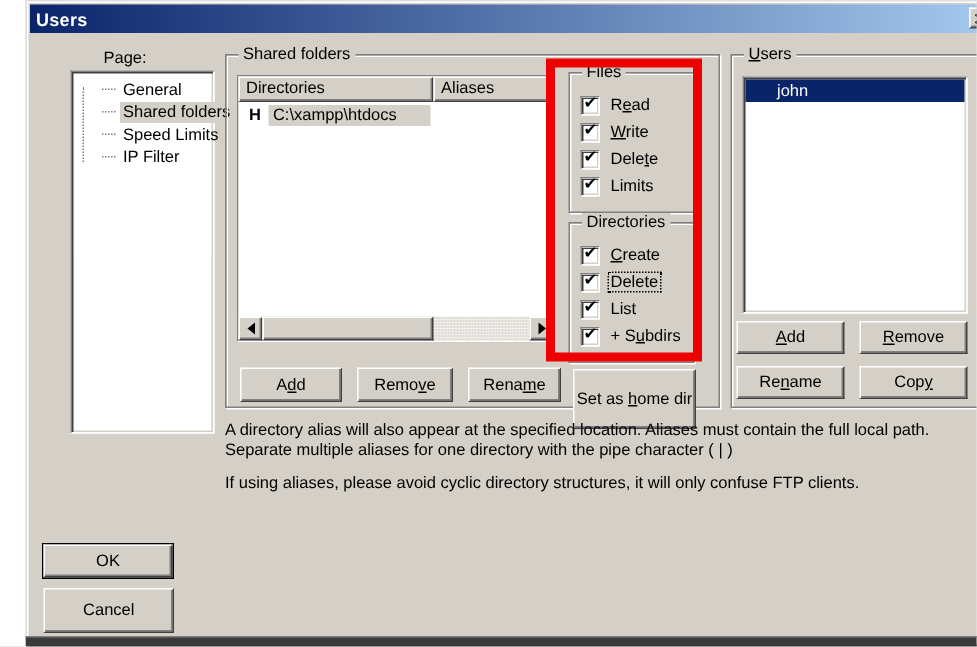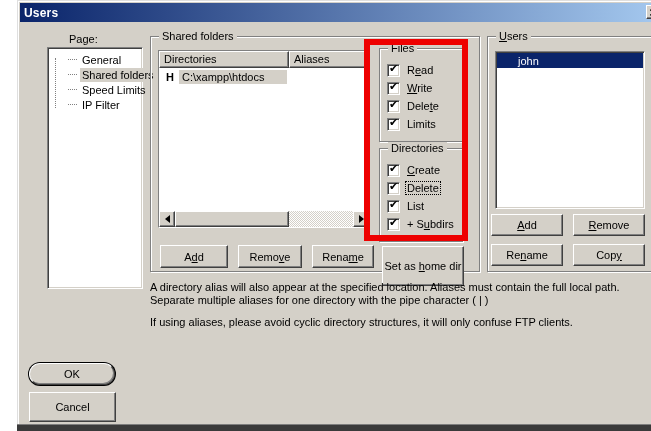--- a/index.html
+++ b/index.html
@@ -230,21 +230,21 @@
         <span><span>Re</span><span style="text-decoration: underline;">n</span><span>ame</span></span>
       </button>
     <button class="btn" style="left:85px;top:207px;width:72px;height:22px;">
         <span><span>Cop</span><span style="text-decoration: underline;">y</span><span></span></span>
       </button>
   </div>
 
   <div class="notes" style="top:281px;">A directory alias will also appear at the specified location. Aliases must contain the full local path. Separate multiple aliases for one directory with the pipe character ( | )</div>
   <div class="notes" style="top:316px;">If using aliases, please avoid cyclic directory structures, it will only confuse FTP clients.</div>
 
-  <button class="btn default" style="left:12px;top:363px;width:86px;height:22px;border-radius:11px;">
+  <button class="btn default" style="left:12px;top:363px;width:86px;height:22px;">
       <span>OK</span>
     </button>
   <button class="btn" style="left:12px;top:392px;width:87px;height:30px;">
       <span>Cancel</span>
     </button>
 
   <div class="bottom-strip"></div>
 </div>
 
 </body></html>

